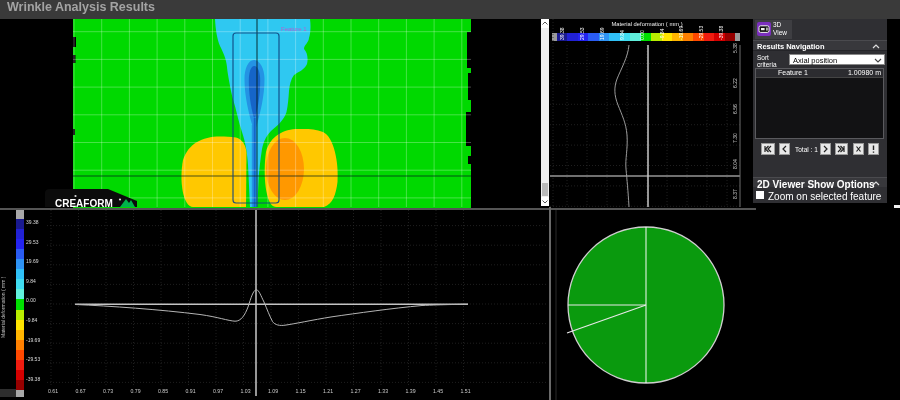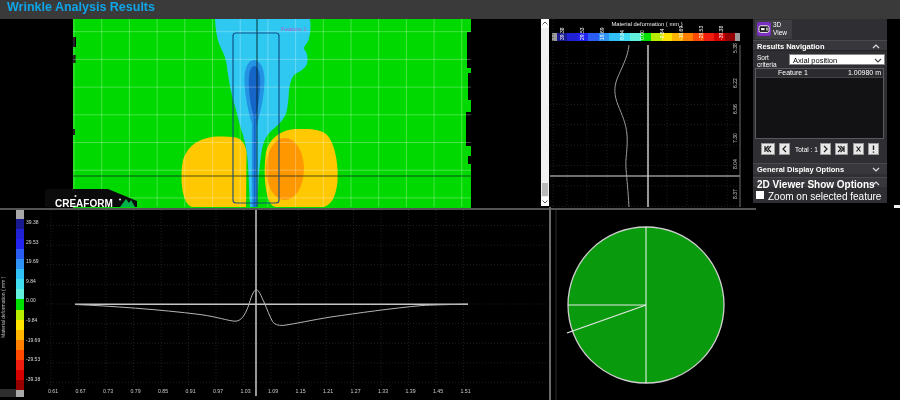--- a/index.html
+++ b/index.html
@@ -1,19 +1,19 @@
 <!DOCTYPE html>
 <html><head>
 <meta charset="utf-8">
 <style>
   html,body{margin:0;padding:0;background:#000;width:900px;height:400px;overflow:hidden;}
   *{box-sizing:border-box;font-family:"Liberation Sans",sans-serif;}
   .abs{position:absolute;}
   #stage{position:relative;width:900px;height:400px;background:#000;}
-  #titlebar{left:0;top:0;width:900px;height:19px;background:#3a3a3a;color:#0ea5e9;
+  #titlebar{left:0;top:0;width:900px;height:19px;background:#3a3a3a;color:#a3a3a3;
     font-size:12.5px;font-weight:bold;line-height:15.5px;padding-left:7px;}
 </style>
 </head>
 <body>
 <div id="stage">
   <div id="titlebar" class="abs">Wrinkle Analysis Results</div>
 
   <svg class="abs" style="left:0;top:19px;" width="541" height="189" viewBox="0 0 541 189">
     <rect x="0" y="0" width="541" height="189" fill="#000"></rect>
     <rect x="73" y="0" width="398" height="189" fill="#00d900"></rect>
@@ -230,26 +230,20 @@
           </svg></div>
       <div class="abs btn" style="left:82px;width:13px;"><svg width="11" height="10" viewBox="0 0 11 10">
             <path d="M2,2 L5,5 L2,8 M4.5,2 L7.5,5 L4.5,8 M8,2 L8,8" stroke="#222" stroke-width="1.2" fill="none"></path>
           </svg></div>
       <div class="abs btn" style="left:100px;width:11px;"><svg width="9" height="10" viewBox="0 0 9 10">
             <path d="M2.5,2.5 L6.5,7.5 M6.5,2.5 L2.5,7.5" stroke="#222" stroke-width="1.2" fill="none"></path>
           </svg></div>
       <div class="abs btn" style="left:115px;width:11px;"><svg width="9" height="10" viewBox="0 0 9 10">
             <path d="M4.5,1.5 L4.5,6 M4.5,7.5 L4.5,8.8" stroke="#222" stroke-width="1.4" fill="none"></path>
           </svg></div>
-    </div>
-    <div class="abs" style="left:0;top:144px;width:134px;height:11px;background:#38383c;border-top:1px solid #4a4a4e;">
-      <span style="font-size:7.5px;font-weight:bold;position:absolute;left:4px;top:1px;">General Display Options</span>
-      <svg style="position:absolute;right:7px;top:3px;" width="8" height="5" viewBox="0 0 8 5">
-          <path d="M1,1 L4,4 L7,1" stroke="#ddd" stroke-width="1.2" fill="none"></path>
-        </svg>
     </div>
     <div class="abs" style="left:0;top:158px;width:134px;height:10px;background:#38383c;border-top:1px solid #4a4a4e;">
       <span style="font-size:10px;font-weight:bold;position:absolute;left:4px;top:1px;">2D Viewer Show Options</span>
       <svg style="position:absolute;right:7px;top:3px;" width="8" height="5" viewBox="0 0 8 5">
           <path d="M1,4 L4,1 L7,4" stroke="#ddd" stroke-width="1.2" fill="none"></path>
         </svg>
     </div>
     <div class="abs" style="left:3px;top:172px;width:8px;height:8px;background:#fff;"></div>
     <div class="abs" style="left:15px;top:172px;font-size:10px;">Zoom on selected feature</div>
   </div>

